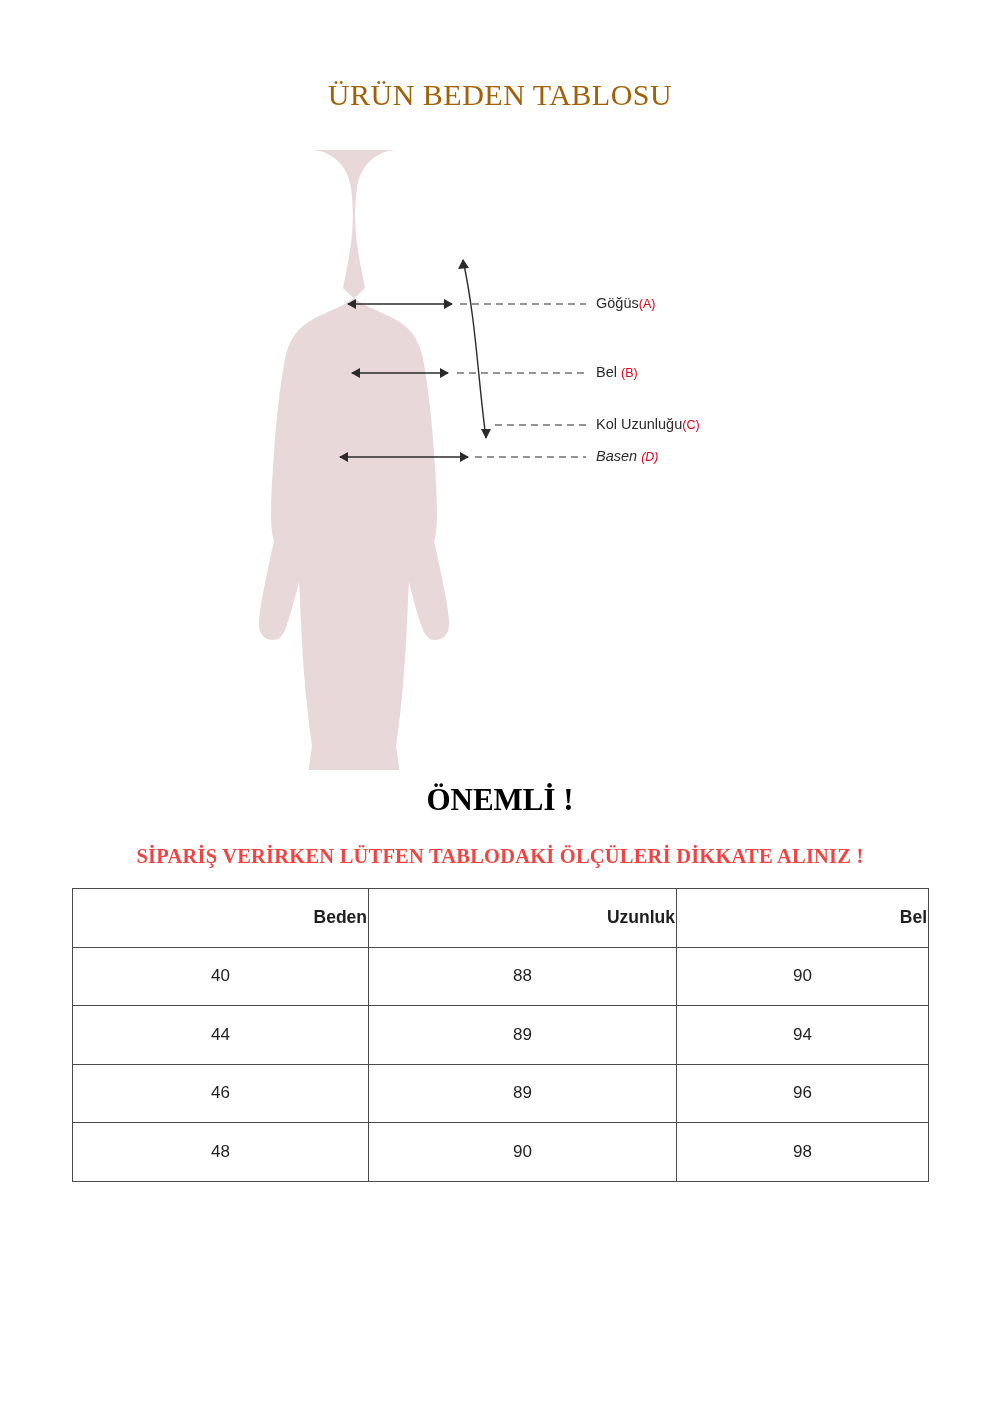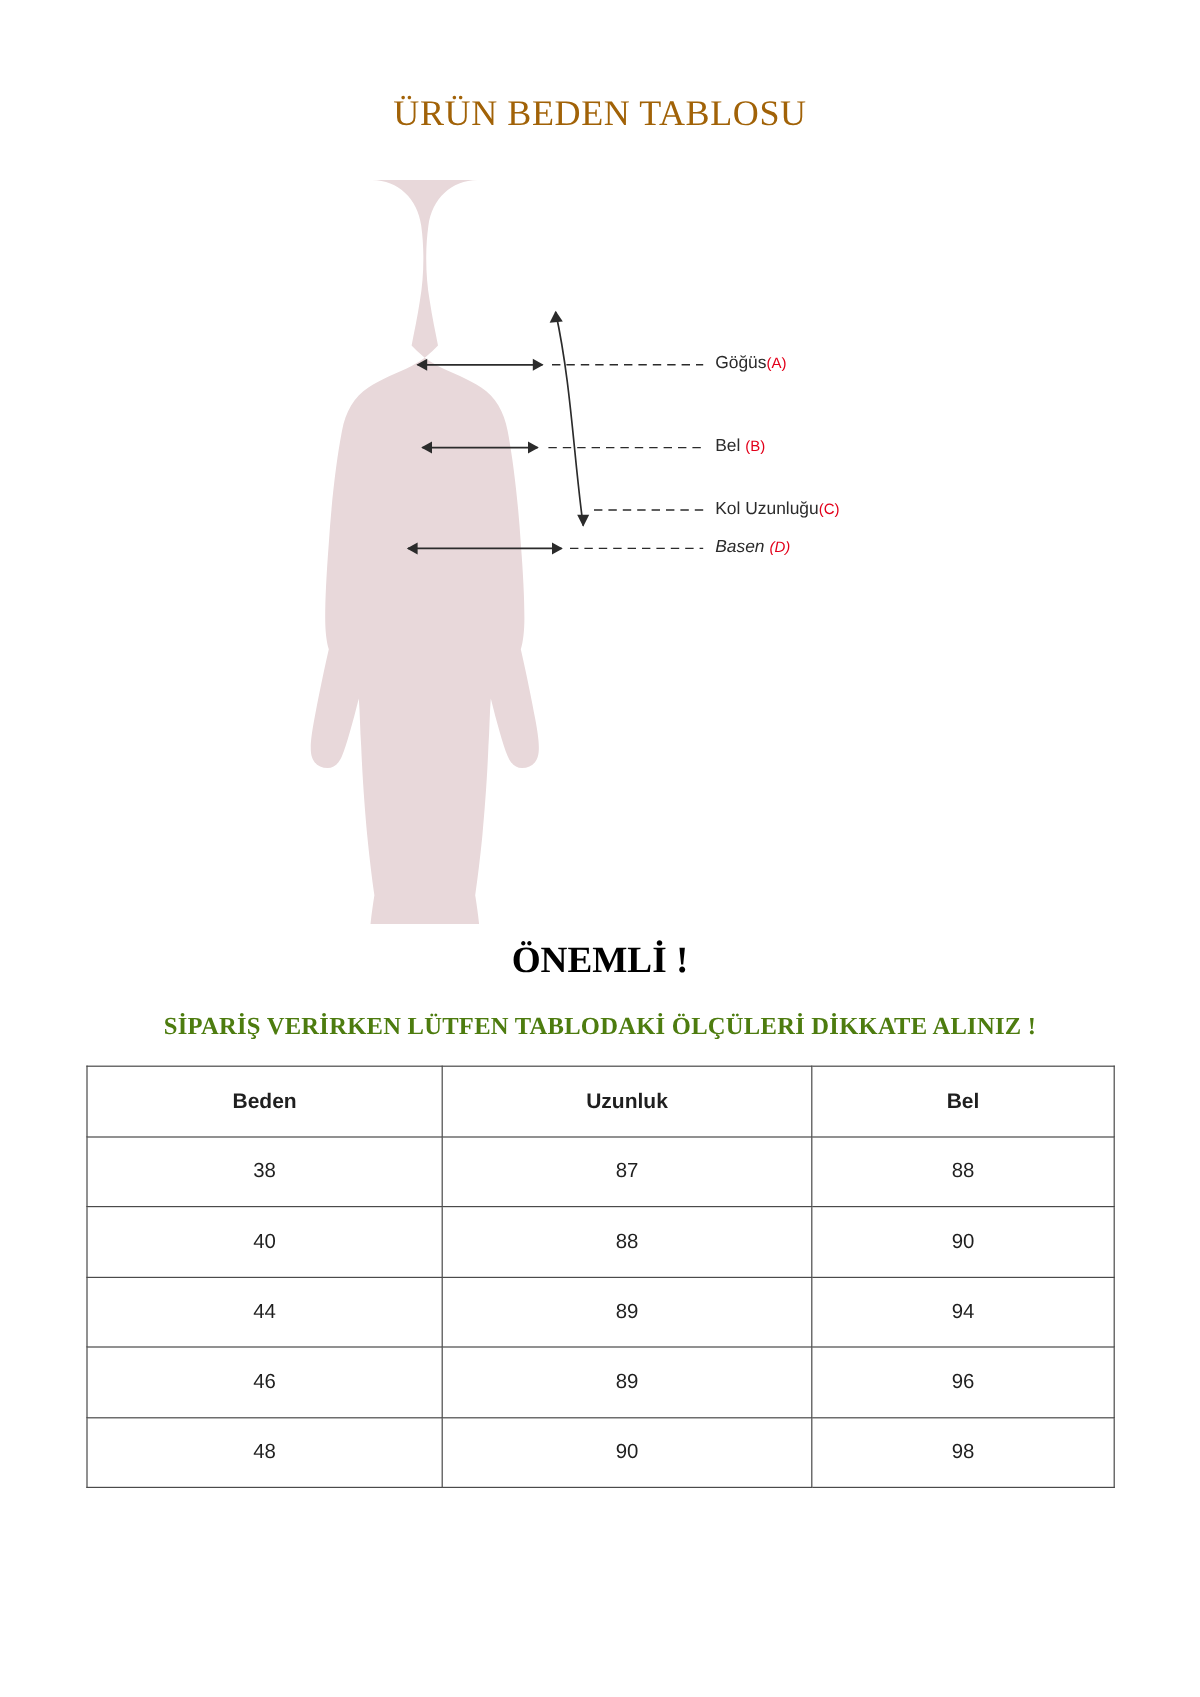--- a/index.html
+++ b/index.html
@@ -69,21 +69,21 @@
   }
   .notice-sub {
     position: absolute;
     top: 845px;
     left: 0;
     width: 1000px;
     text-align: center;
     font-family: "Liberation Serif", serif;
     font-weight: bold;
     font-size: 20.5px;
-    color: #4d7c0f;
+    color: #ef4444;
     letter-spacing: 0.2px;
   }
 
   
   .size-table {
     position: absolute;
     top: 888px;
     left: 72px;
     width: 856px;
     border-collapse: collapse;
@@ -95,20 +95,21 @@
     height: 55.5px;
     text-align: center;
     vertical-align: middle;
     font-size: 17px;
     color: #1f1f1f;
     font-family: "Liberation Sans", sans-serif;
   }
   .size-table th {
     font-weight: bold;
     font-size: 17.5px;
+    text-align: right;
   }
   .size-table col.c1 { width: 296px; }
   .size-table col.c2 { width: 308px; }
   .size-table col.c3 { width: 252px; }
 </style>
 </head>
 <body>
 
 <div class="page-title">ÜRÜN BEDEN TABLOSU</div>
 
@@ -230,25 +231,20 @@
   </colgroup>
   <thead>
     <tr>
       <th>Beden</th>
       <th>Uzunluk</th>
       <th>Bel</th>
     </tr>
   </thead>
   <tbody>
     <tr>
-      <td>38</td>
-      <td>87</td>
-      <td>88</td>
-    </tr>
-    <tr>
       <td>40</td>
       <td>88</td>
       <td>90</td>
     </tr>
     <tr>
       <td>44</td>
       <td>89</td>
       <td>94</td>
     </tr>
     <tr>

